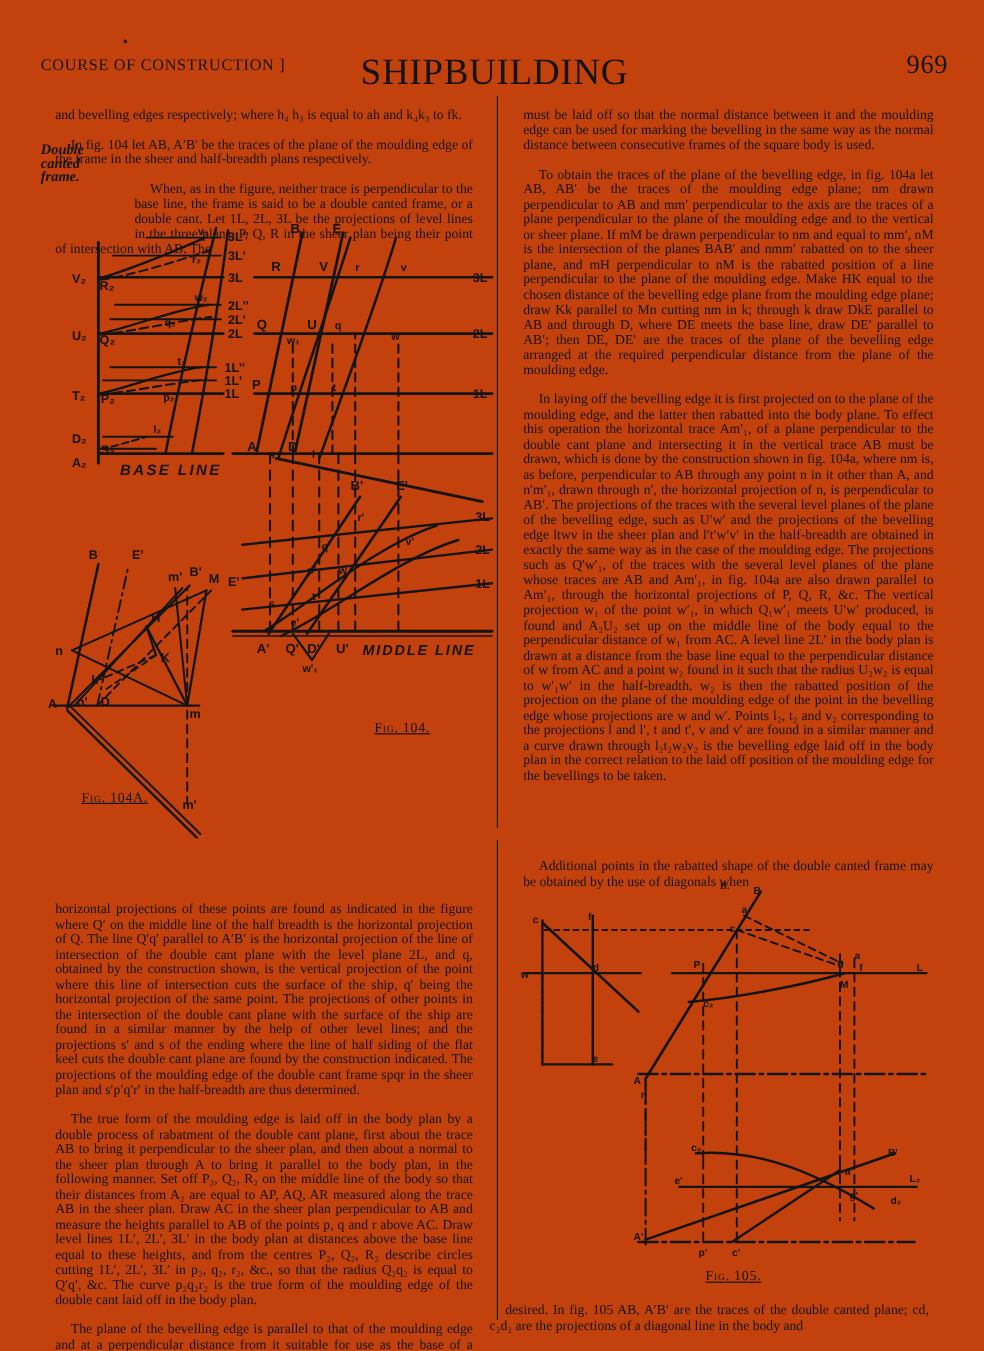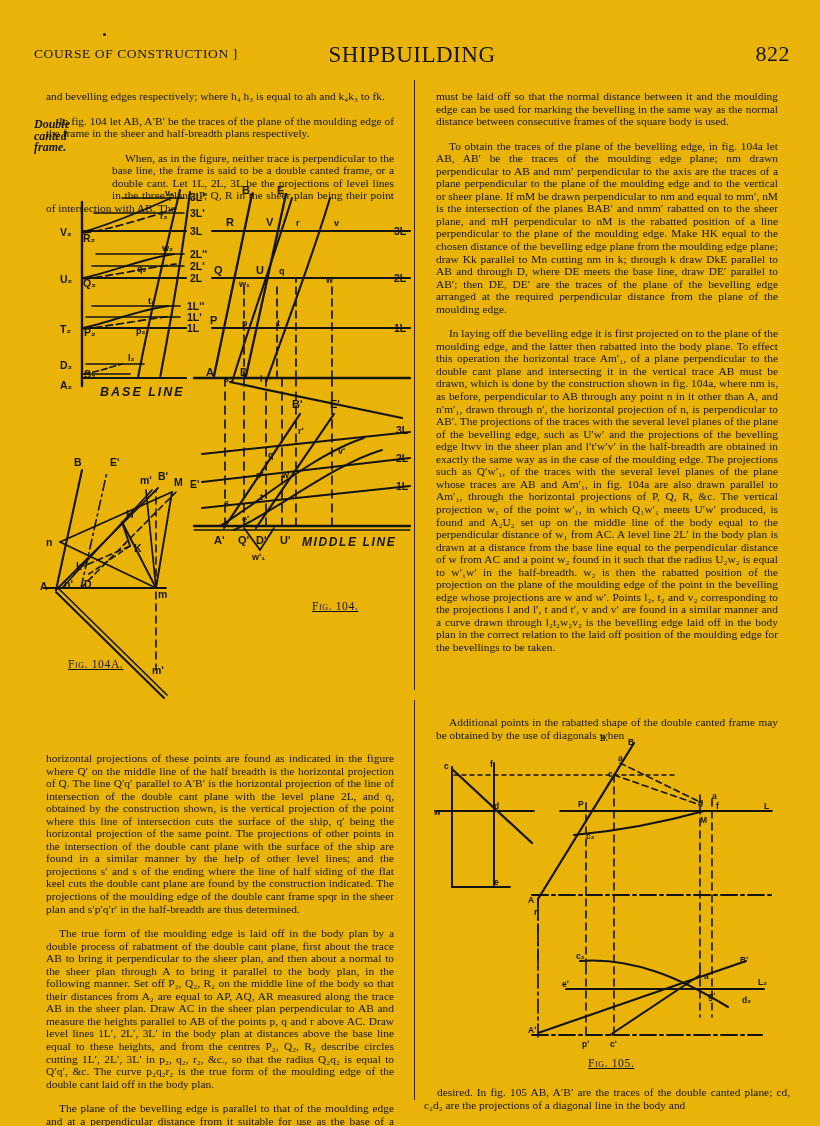--- a/index.html
+++ b/index.html
@@ -4,21 +4,21 @@
 <style>
   html, body {
     margin: 0;
     padding: 0;
     background: #ffffff;
   }
   #page {
     position: relative;
     width: 820px;
     height: 1126px;
-    background: #eab308;
+    background: #c2410c;
     overflow: hidden;
     font-family: "Liberation Serif", "DejaVu Serif", serif;
     color: #141414;
   }
 
   
   #runhead {
     position: absolute;
     left: 34px;
     top: 42px;
@@ -30,21 +30,21 @@
     left: 0; top: 4px;
     font-size: 13.5px;
     letter-spacing: 0.6px;
     font-variant: small-caps;
     white-space: nowrap;
   }
   .rh-center {
     position: absolute;
     left: 0; right: 0; top: 0;
     text-align: center;
-    font-size: 23px;
+    font-size: 31px;
     letter-spacing: 0.5px;
     font-weight: 400;
   }
   .rh-right {
     position: absolute;
     right: 0; top: -1px;
     font-size: 22px;
     letter-spacing: 0.5px;
   }
   .speck {
@@ -68,21 +68,21 @@
   .col p.ind { text-indent: 13px; }
   .col p.noind { text-indent: 0; }
 
   #col-left-top  { left: 34px;  top: 78px;  width: 372px; }
   #col-right-top { left: 424px; top: 78px;  width: 366px; }
   #col-left-bot  { left: 34px;  top: 740px; width: 372px; font-family: Liberation Serif, serif; }
   #col-right-bot { left: 424px; top: 704px; width: 366px; }
 
   #col-bottom-left  { position:absolute; left: 34px;  top: 1086px; width: 372px;
                       font-size: 11.4px; line-height: 12.55px; text-align: justify; }
-  #col-bottom-right { position:absolute; left: 424px; top: 1086px; width: 366px;
+  #col-bottom-right { position:absolute; left: 408px; top: 1086px; width: 366px;
                       font-size: 11.4px; line-height: 12.55px; text-align: justify; }
 
   
   .colrule {
     position: absolute;
     width: 1px;
     background: #1f1f1f;
   }
   #rule-top  { left: 414px; top: 80px;  height: 610px; }
   #rule-bot  { left: 414px; top: 700px; height: 400px; }
@@ -136,21 +136,21 @@
   svg text { font-family: "Liberation Sans", sans-serif; fill: #141414; }
 </style>
 </head>
 <body>
 
 <div id="page">
 
   <div id="runhead">
     <div class="rh-left">COURSE OF CONSTRUCTION ]</div>
     <div class="rh-center">SHIPBUILDING</div>
-    <div class="rh-right">822</div>
+    <div class="rh-right">969</div>
   </div>
   <div class="speck"></div>
 
   <div class="colrule" id="rule-top"></div>
   <div class="colrule" id="rule-bot"></div>
 
   <div class="col" id="col-left-top">
     <p class="noind">and bevelling edges respectively; where h₄ h₃ is equal to ah and k₄k₃ to fk.</p>
     <p class="ind">In fig. 104 let AB, A′B′ be the traces of the plane of the moulding edge of the frame in the sheer and half-breadth plans respectively.</p>
     <p class="ind"><span class="shape-pad"></span><span>When, as in the figure, neither trace is perpendicular to the base line, the frame is said to be a double canted frame, or a double cant. Let 1L, 2L, 3L be the projections of level lines in the three plans, P, Q, R in the sheer plan being their point of intersection with AB. The</span></p>

